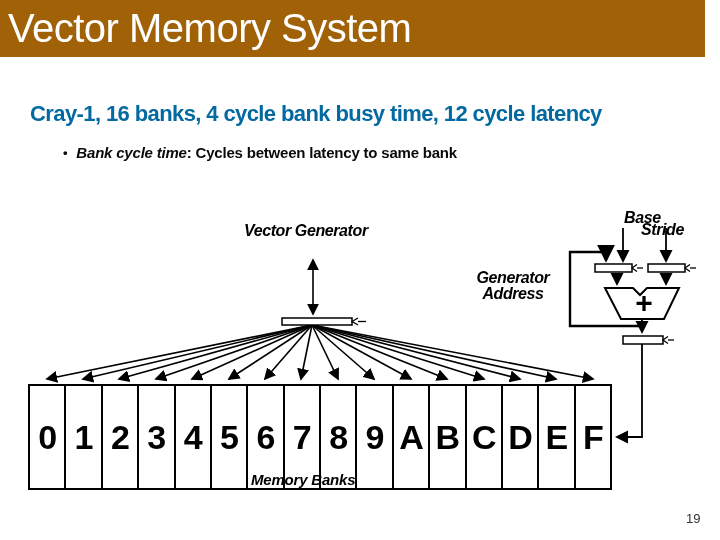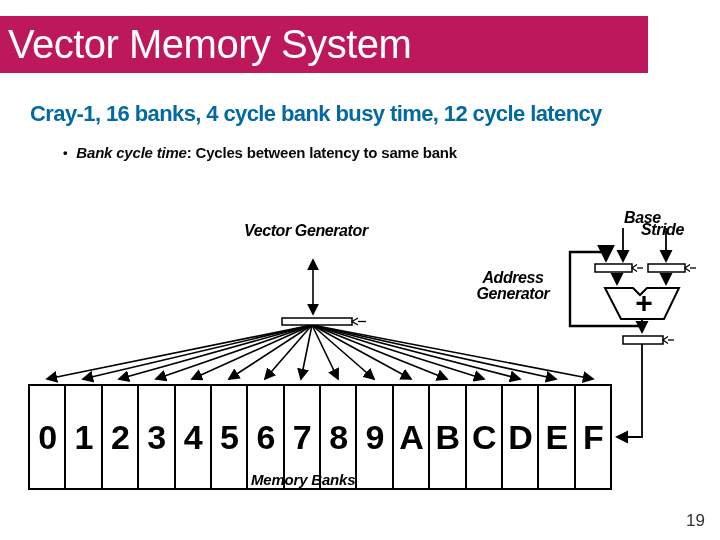--- a/index.html
+++ b/index.html
@@ -1,20 +1,20 @@
 <!DOCTYPE html>
 <html><head>
 <meta charset="utf-8">
 <style>
   html,body{margin:0;padding:0;background:#888;}
   .slide{
     position:relative;width:720px;height:540px;background:#fff;
     font-family:"Liberation Sans", sans-serif;color:#000;overflow:hidden;
   }
-  .titlebar{position:absolute;left:0;top:0;width:648px;height:57px;background:#be185d;margin-top:16px;}
+  .titlebar{position:absolute;left:0;top:0;width:705px;height:57px;background:#a16207;}
   .title{
     position:absolute;left:8px;top:0;height:57px;line-height:56px;
     font-size:40px;font-weight:400;color:#fff;white-space:nowrap;letter-spacing:-0.5px;
   }
   .heading{
     position:absolute;left:30px;top:101px;font-size:22px;font-weight:bold;
     letter-spacing:-0.6px;white-space:nowrap;color:#0369a1;
   }
   .bullet-line{
     position:absolute;left:63px;top:144px;font-size:15px;font-weight:bold;
@@ -35,21 +35,21 @@
     position:absolute;left:28px;top:384px;width:584px;height:106px;
     border:2px solid #000;box-sizing:border-box;display:flex;z-index:1;
   }
   .bank{flex:1 1 0;display:flex;align-items:center;justify-content:center;}
   .bank + .bank{border-left:2px solid #000;}
   .bank span{font-size:34px;font-weight:bold;letter-spacing:-1px;}
   .memlabel{
     position:absolute;left:251px;top:471px;font-size:15px;font-weight:bold;
     font-style:italic;letter-spacing:-0.2px;z-index:4;white-space:nowrap;
   }
-  .pagenum{position:absolute;left:686px;top:511px;font-size:17px;color:#333;z-index:3;}
+  .pagenum{position:absolute;left:686px;top:511px;font-size:13px;color:#333;z-index:3;}
 </style>
 </head>
 <body>
 
 <div class="slide">
 
   <div class="titlebar">
     <div class="title">Vector Memory System</div>
   </div>
 
@@ -128,22 +128,22 @@
       <line x1="668" y1="340" x2="674" y2="340" stroke="#000" stroke-width="1.3"></line>
     </g>
 
     <path d="M642,344 L642,437 L617,437" fill="none" stroke="#000" stroke-width="1.8" marker-end="url(#ah)"></path>
   </svg>
 
   <div class="lbl vector-registers">Vector Generator</div>
   <div class="lbl base-label">Base</div>
   <div class="lbl stride-label">Stride</div>
   <div class="lbl addr-gen">
+    <div>Generator</div>
     <div>Address</div>
-    <div>Generator</div>
   </div>
   <div class="plus-sign">+</div>
 
   <div class="banks">
     <div class="bank">
         <span>0</span>
       </div>
     <div class="bank">
         <span>1</span>
       </div>

